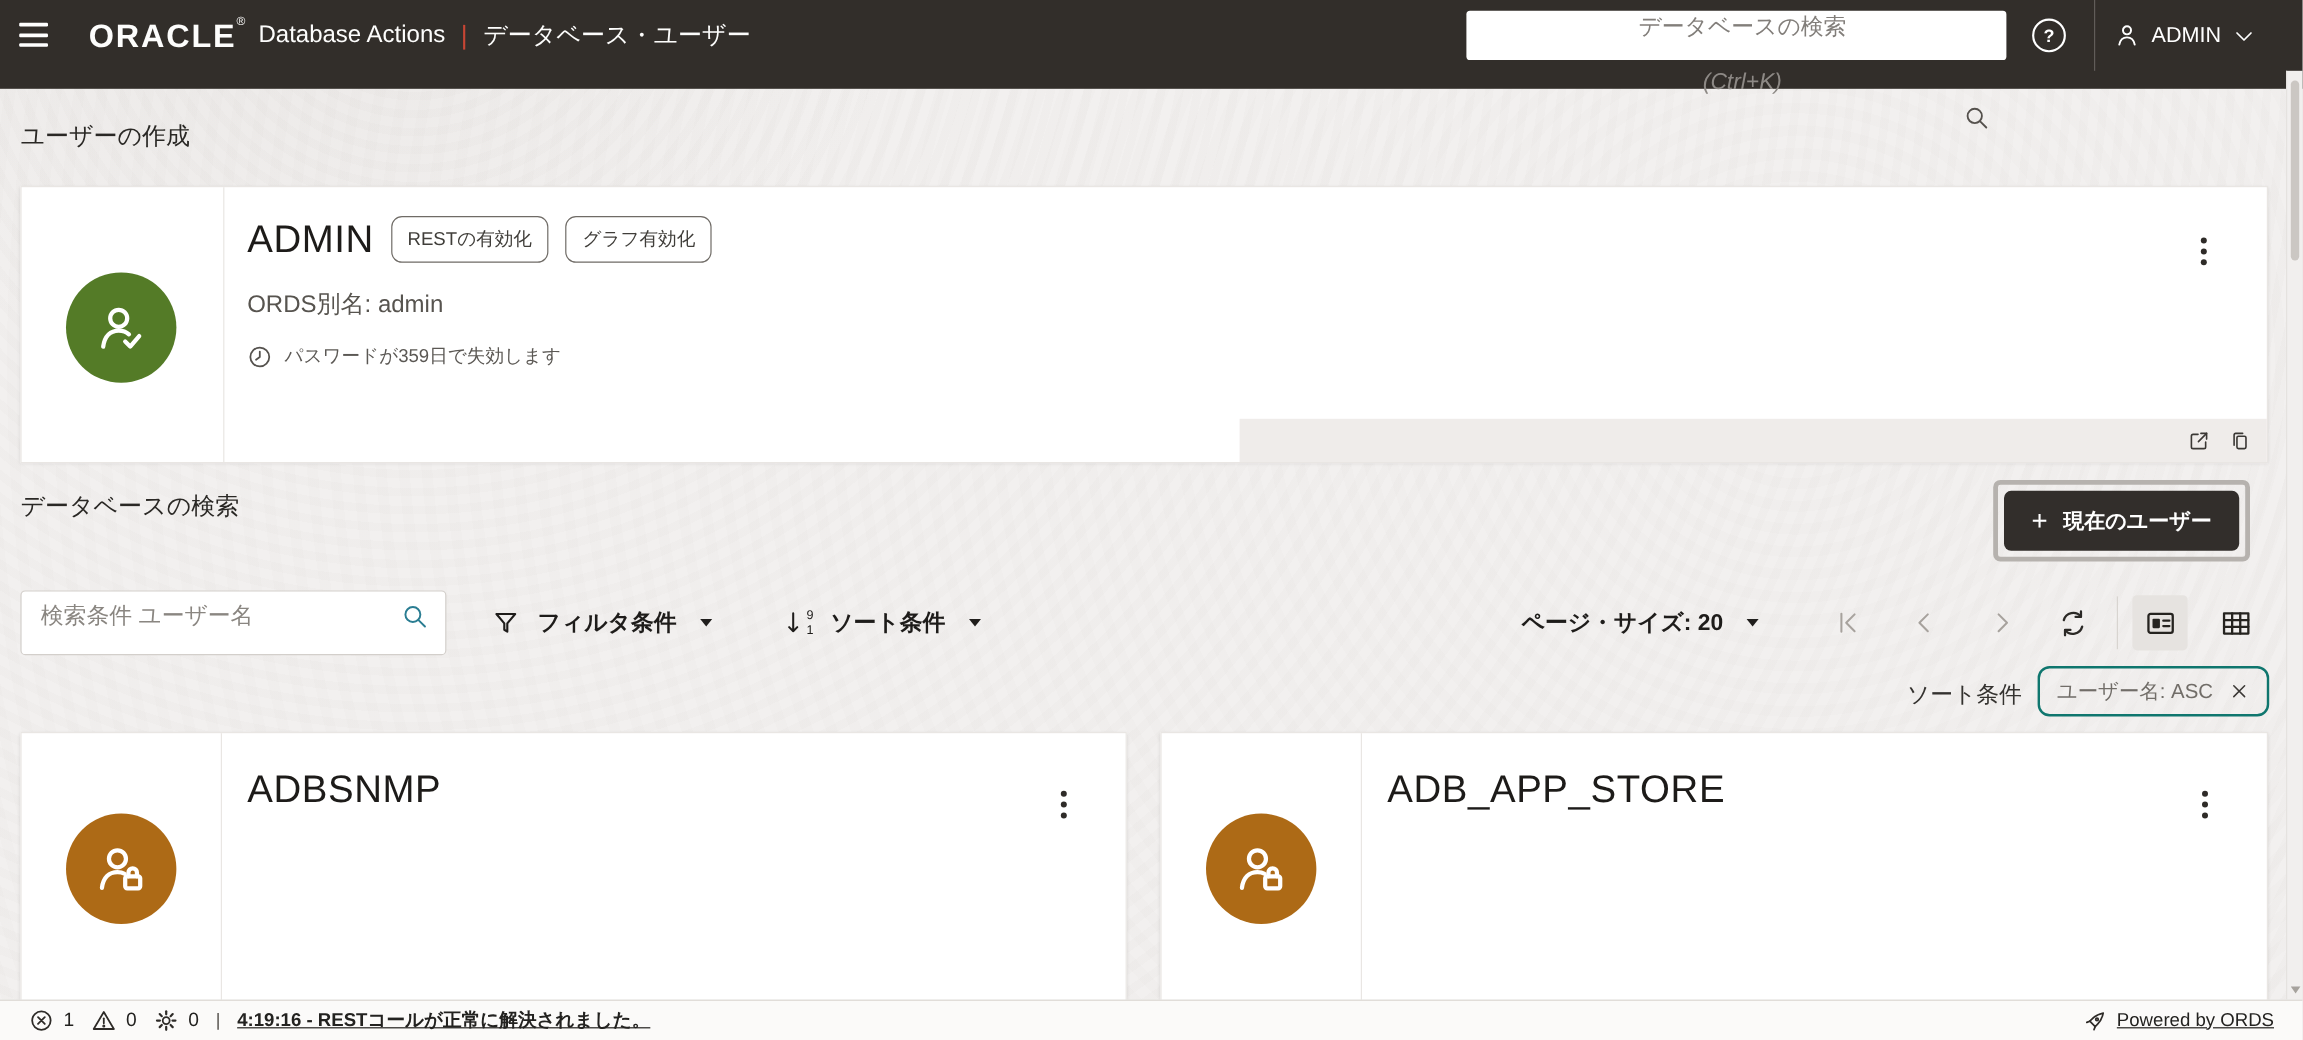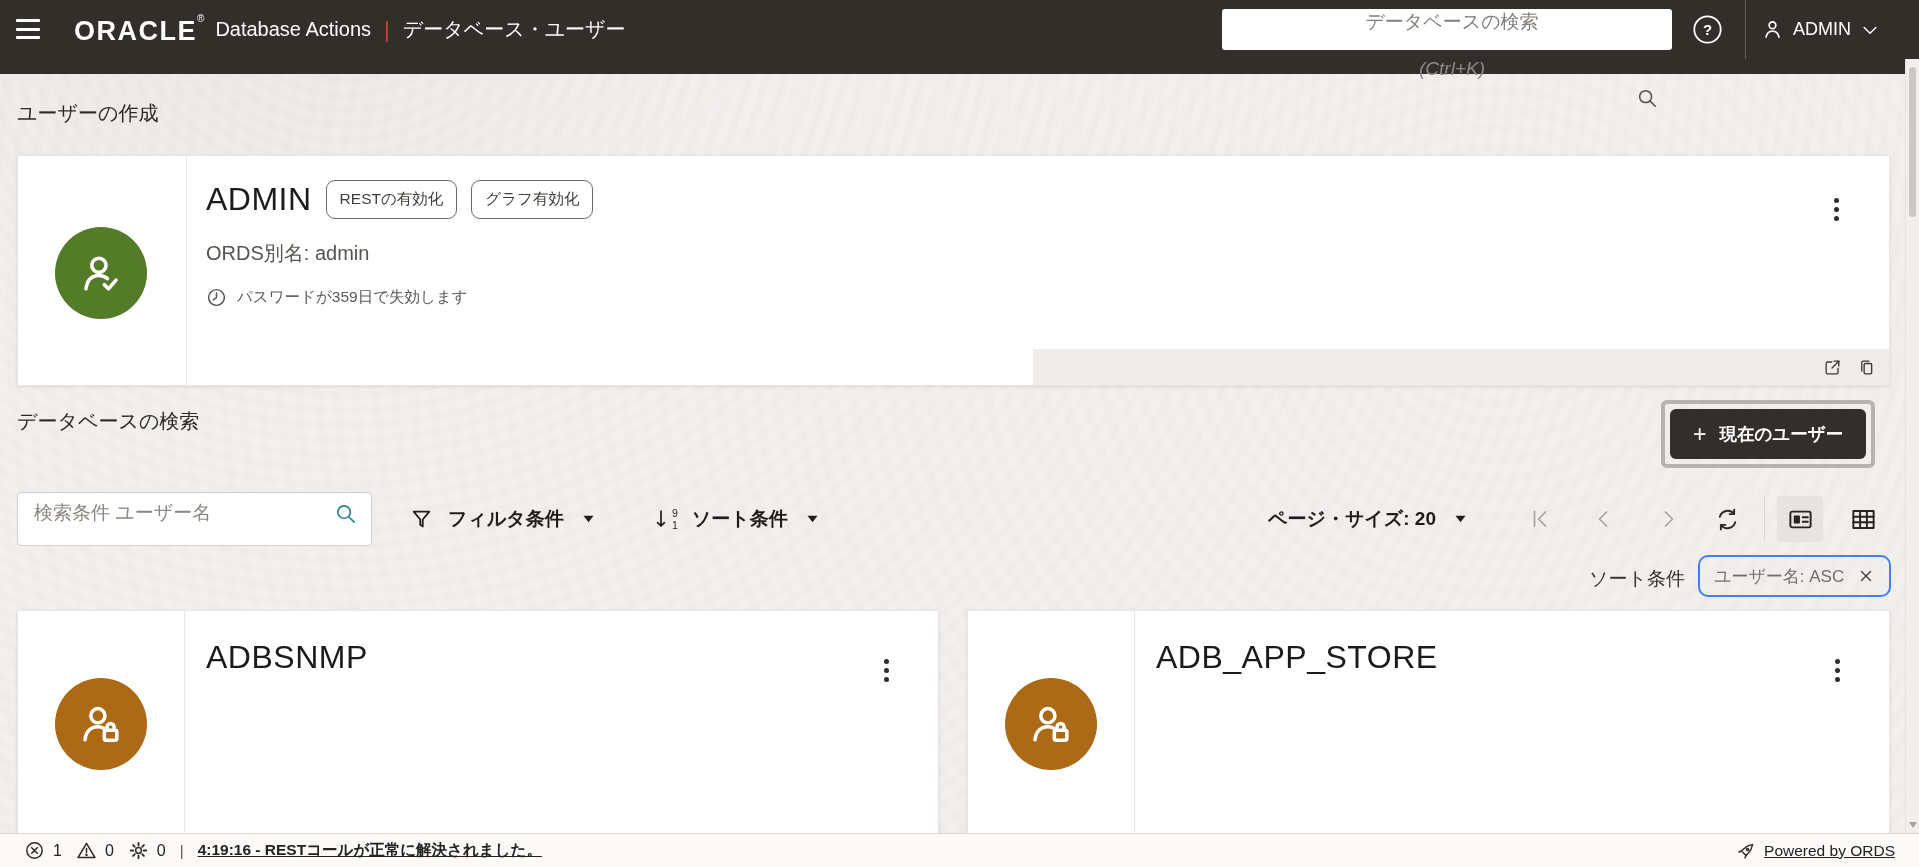--- a/index.html
+++ b/index.html
@@ -68,21 +68,21 @@
   .sortdigits{display:flex;flex-direction:column;font-size:10.5px;font-weight:400;line-height:1;color:#1e1c1a;gap:2px;}
   .pageNav{position:absolute;left:1528px;top:492px;height:54px;display:flex;align-items:center;gap:40px;color:#a7a29d;}
   .pageNav .nav{cursor:pointer;}
   .refreshBtn{position:absolute;left:1714px;top:506px;color:#2b2926;cursor:pointer;}
   .tdiv{position:absolute;left:1764px;top:497px;width:1px;height:44px;background:#d8d4d0;}
   .viewBtn{position:absolute;top:496px;width:46px;height:46px;border-radius:4px;display:flex;align-items:center;justify-content:center;color:#25231f;cursor:pointer;}
   .viewBtn.sel{background:#e6e3e0;}
 
   
   .chipLabel{position:absolute;left:1589px;top:566px;font-size:19px;color:#34322f;}
-  .chip{position:absolute;left:1698px;top:555px;height:42px;border:2px solid #3b82f6;border-radius:10px;box-sizing:border-box;
+  .chip{position:absolute;left:1698px;top:555px;height:42px;border:2px solid #0f766e;border-radius:10px;box-sizing:border-box;
       display:flex;align-items:center;gap:13px;padding:0 14px;font-size:17px;color:#716d68;cursor:default;}
   .chip .x{color:#3b3835;cursor:pointer;}
 
   
   .userCard{position:absolute;top:610px;width:922px;height:250px;}
   .uname{position:absolute;left:188px;top:28px;font-size:32px;color:#1d1b19;letter-spacing:.5px;}
 
   
   .statusbar{position:absolute;left:0;top:833px;width:1919px;height:34px;background:#fbfaf9;border-top:1px solid #dad6d2;
       box-sizing:border-box;display:flex;align-items:center;padding:0 24px;font-size:16px;color:#232220;}

